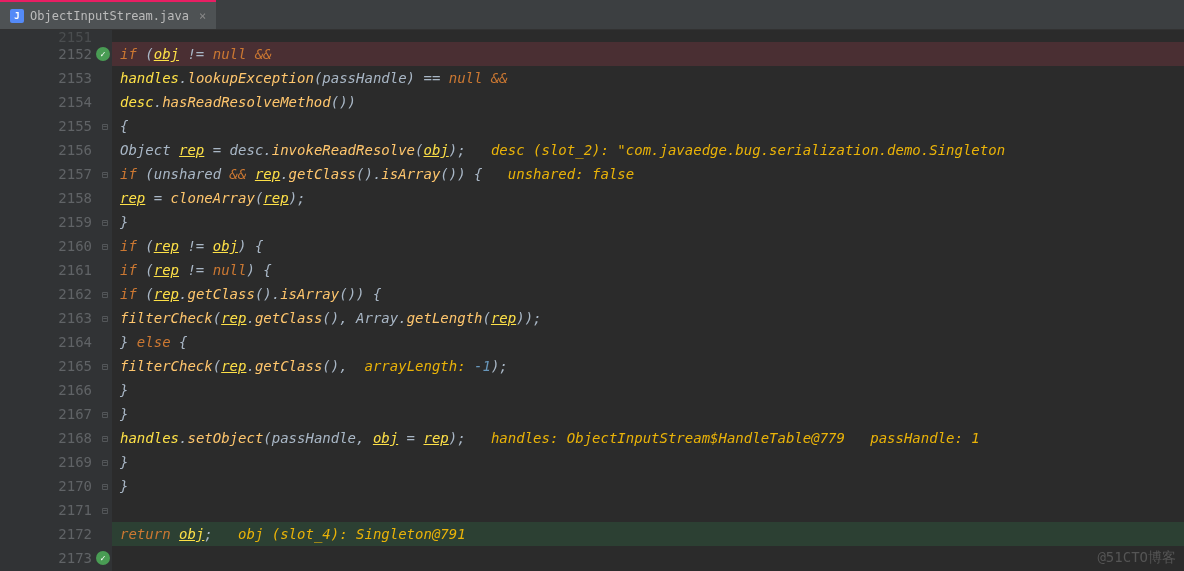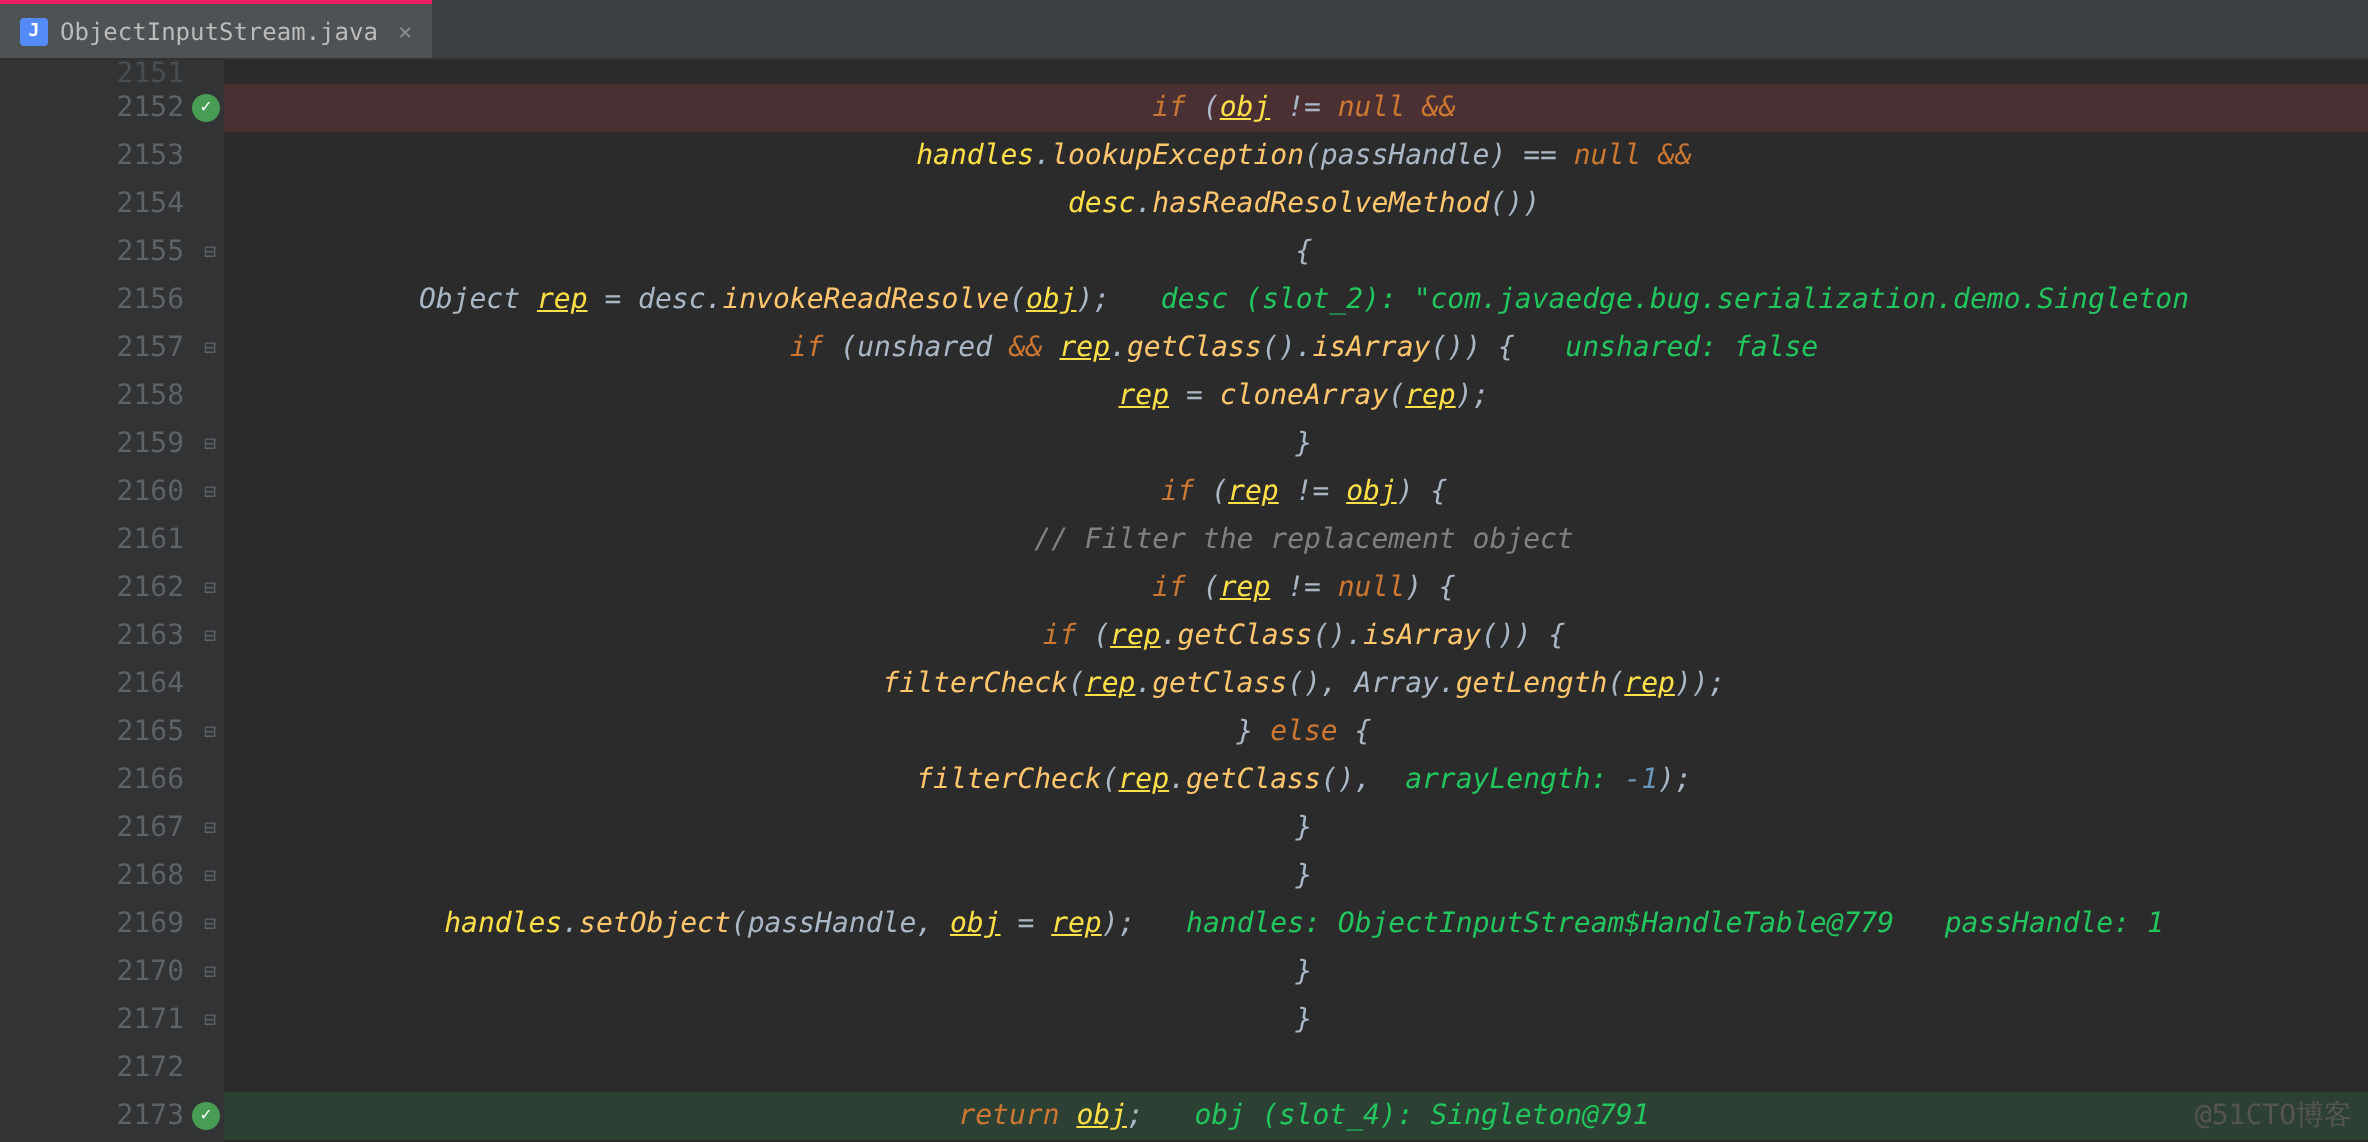--- a/index.html
+++ b/index.html
@@ -91,32 +91,31 @@
     padding-top: 2px;
     position: relative;
   }
   .code-line {
     height: 24px;
     display: flex;
     align-items: center;
     white-space: pre;
     padding-left: 8px;
     font-style: italic;
-    justify-content: center;
   }
   .hl-red { background: #4a2f33; }
   .hl-green { background: #2c4033; }
   
   .kw { color: #cc7832; }
   .ident { color: #fde047; }
   .under { text-decoration: underline; }
   .method { color: #ffc66d; }
   .nullkw { color: #cc7832; }
   .comment { color: #808080; }
-  .hint { color: #22c55e; font-style: italic; }
+  .hint { color: #eab308; font-style: italic; }
   .num { color: #6897bb; }
   .type { color: #a9b7c6; }
   .static-i { color: #ffc66d; font-style: italic; }
   .watermark {
     position: absolute;
     right: 8px;
     bottom: 4px;
     color: #555;
     font-size: 14px;
     font-style: normal;
@@ -163,21 +162,20 @@
     <div style="height: 10px;"></div>
       <div class="code-line hl-red"><span class="kw">if</span><span> (</span><span class="ident under">obj</span><span> != </span><span class="nullkw">null</span><span> </span><span class="kw">&amp;&amp;</span></div>
       <div class="code-line">    <span class="ident">handles</span><span>.</span><span class="method">lookupException</span><span>(passHandle) == </span><span class="nullkw">null</span><span> </span><span class="kw">&amp;&amp;</span></div>
       <div class="code-line">    <span class="ident">desc</span><span>.</span><span class="method">hasReadResolveMethod</span><span>())</span></div>
       <div class="code-line"><span>{</span></div>
       <div class="code-line">    <span class="type">Object</span><span> </span><span class="ident under">rep</span><span> = desc.</span><span class="method">invokeReadResolve</span><span>(</span><span class="ident under">obj</span><span>);   </span><span class="hint">desc (slot_2): "com.javaedge.bug.serialization.demo.Singleton</span></div>
       <div class="code-line">    <span class="kw">if</span><span> (unshared </span><span class="kw">&amp;&amp;</span><span> </span><span class="ident under">rep</span><span>.</span><span class="method">getClass</span><span>().</span><span class="method">isArray</span><span>()) {   </span><span class="hint">unshared: false</span></div>
       <div class="code-line">        <span class="ident under">rep</span><span> = </span><span class="static-i">cloneArray</span><span>(</span><span class="ident under">rep</span><span>);</span></div>
       <div class="code-line">    <span>}</span></div>
       <div class="code-line">    <span class="kw">if</span><span> (</span><span class="ident under">rep</span><span> != </span><span class="ident under">obj</span><span>) {</span></div>
-      <div class="code-line">        <span class="comment">// Filter the replacement object</span></div>
       <div class="code-line">        <span class="kw">if</span><span> (</span><span class="ident under">rep</span><span> != </span><span class="nullkw">null</span><span>) {</span></div>
       <div class="code-line">            <span class="kw">if</span><span> (</span><span class="ident under">rep</span><span>.</span><span class="method">getClass</span><span>().</span><span class="method">isArray</span><span>()) {</span></div>
       <div class="code-line">                <span class="method">filterCheck</span><span>(</span><span class="ident under">rep</span><span>.</span><span class="method">getClass</span><span>(), Array.</span><span class="static-i">getLength</span><span>(</span><span class="ident under">rep</span><span>));</span></div>
       <div class="code-line">            <span>} </span><span class="kw">else</span><span> {</span></div>
       <div class="code-line">                <span class="method">filterCheck</span><span>(</span><span class="ident under">rep</span><span>.</span><span class="method">getClass</span><span>(),  </span><span class="hint">arrayLength:</span><span> </span><span class="num">-1</span><span>);</span></div>
       <div class="code-line">            <span>}</span></div>
       <div class="code-line">        <span>}</span></div>
       <div class="code-line">        <span class="ident">handles</span><span>.</span><span class="method">setObject</span><span>(passHandle, </span><span class="ident under">obj</span><span> = </span><span class="ident under">rep</span><span>);   </span><span class="hint">handles: ObjectInputStream$HandleTable@779   passHandle: 1</span></div>
       <div class="code-line">    <span>}</span></div>
       <div class="code-line"><span>}</span></div>

